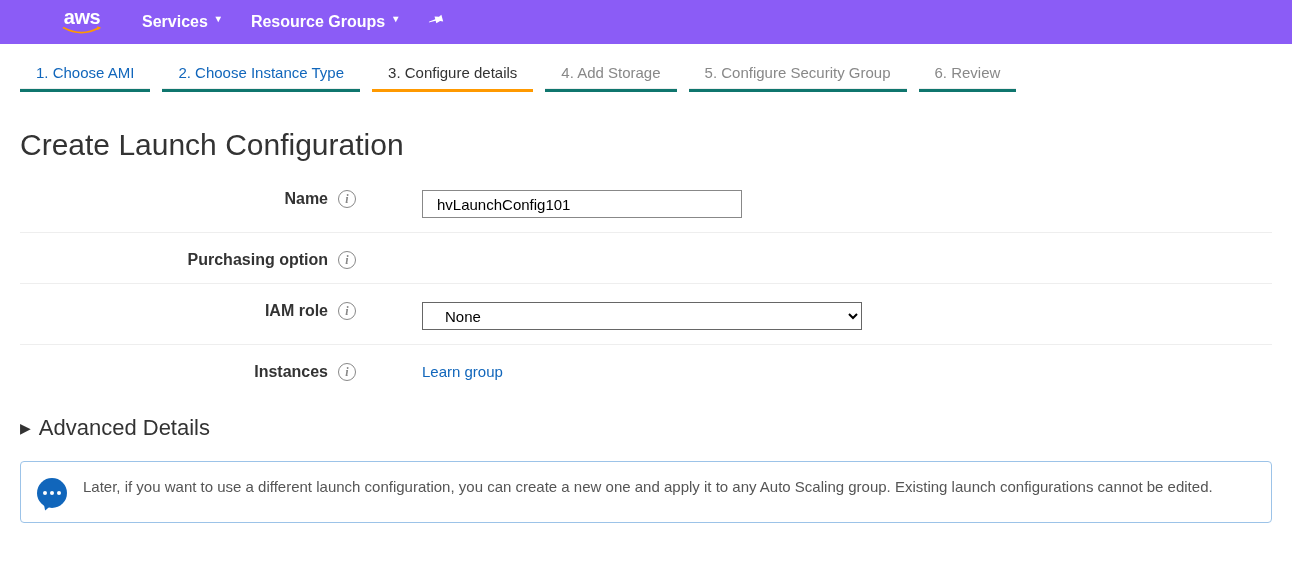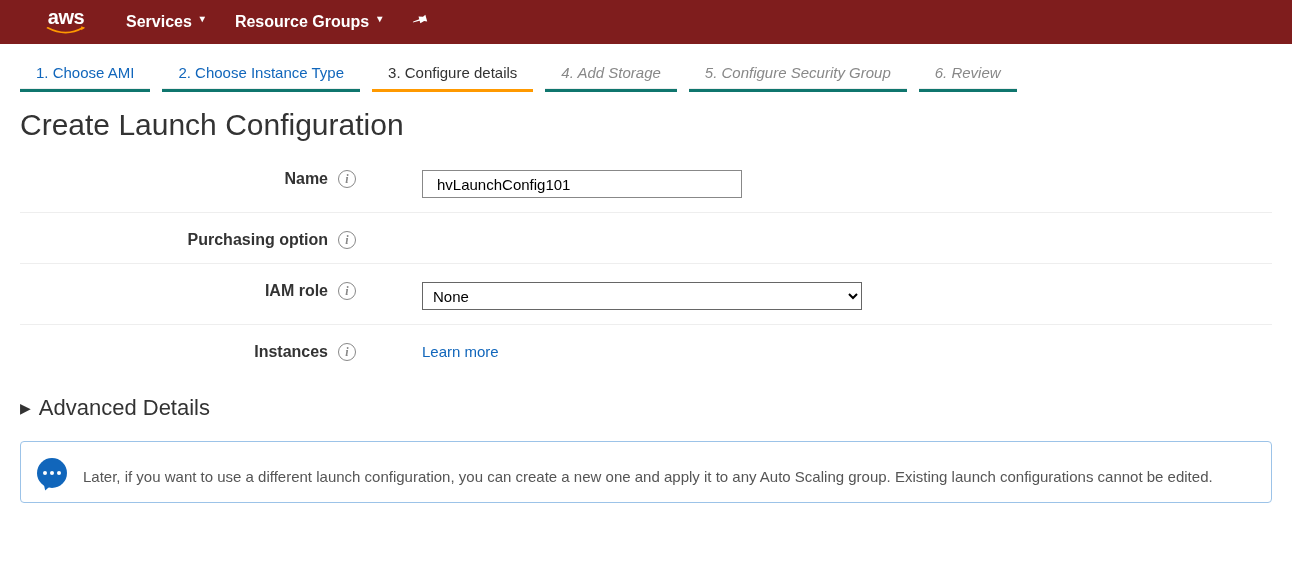--- a/index.html
+++ b/index.html
@@ -5,25 +5,25 @@
   * { box-sizing: border-box; margin: 0; padding: 0; }
   body {
     font-family: "Helvetica Neue", Helvetica, Arial, sans-serif;
     font-size: 14px;
     color: #333;
     background: #fff;
     width: 1292px;
   }
   
   .topnav {
-    background: #7f1d1d;
+    background: #8b5cf6;
     height: 44px;
     display: flex;
     align-items: center;
-    padding: 0 16px;
+    padding: 0 32px;
     color: #fff;
   }
   .aws-logo {
     display: flex;
     flex-direction: column;
     align-items: center;
     margin-right: 40px;
     margin-left: 30px;
   }
   .aws-logo-text {
@@ -72,31 +72,31 @@
   }
   .wizard-tab.active {
     color: #333;
     font-weight: 400;
     border-bottom: 3px solid #f90;
     box-shadow: none;
   }
   .wizard-tab.disabled {
     color: #888;
     cursor: default;
-    font-style: italic;
   }
   
   .content {
     padding: 16px 20px;
   }
   .page-title {
     font-size: 30px;
     font-weight: 400;
     color: #333;
     margin-bottom: 14px;
+    margin-top: 20px;
   }
   .form-row {
     display: flex;
     align-items: flex-start;
     padding: 14px 0;
     border-bottom: 0px solid #eee;
   }
   .form-row + .form-row {
   }
   .rowline {
@@ -144,21 +144,21 @@
     width: 320px;
     height: 28px;
     border: 1px solid #888;
     padding: 3px 14px;
     font-size: 15px;
   }
   .select-input {
     width: 440px;
     height: 28px;
     border: 1px solid #666;
-    padding: 2px 6px;
+    padding: 2px 18px;
     font-size: 15px;
     background: #fff;
   }
   .checkbox-row {
     display: flex;
     align-items: center;
     gap: 6px;
     font-size: 15px;
   }
   .checkbox-row input[type=checkbox] {
@@ -184,21 +184,21 @@
   .collapsible .tri {
     font-size: 14px;
   }
   
   .info-box {
     border: 1px solid #9cc3e8;
     border-radius: 4px;
     background: #fff;
     padding: 14px 16px;
     display: flex;
-    align-items: flex-end;
+    align-items: flex-start;
     gap: 16px;
     margin-top: 12px;
   }
   .chat-bubble {
     width: 30px;
     height: 30px;
     background: #1166bb;
     border-radius: 50%;
     position: relative;
     flex-shrink: 0;
@@ -298,21 +298,21 @@
       </select>
     </div>
   </div>
 
   <div class="form-row rowline">
     <div class="form-label-cell">
       <span class="form-label">Instances</span>
       <span class="info-icon">i</span>
     </div>
     <div class="form-control-cell">
-      <span class="link">Learn more</span>
+      <span class="link">Learn group</span>
     </div>
   </div>
 
   <div class="collapsible">
     <span class="tri">▶</span>
     <span>Advanced Details</span>
   </div>
 
   <div class="info-box">
     <div class="chat-bubble">

